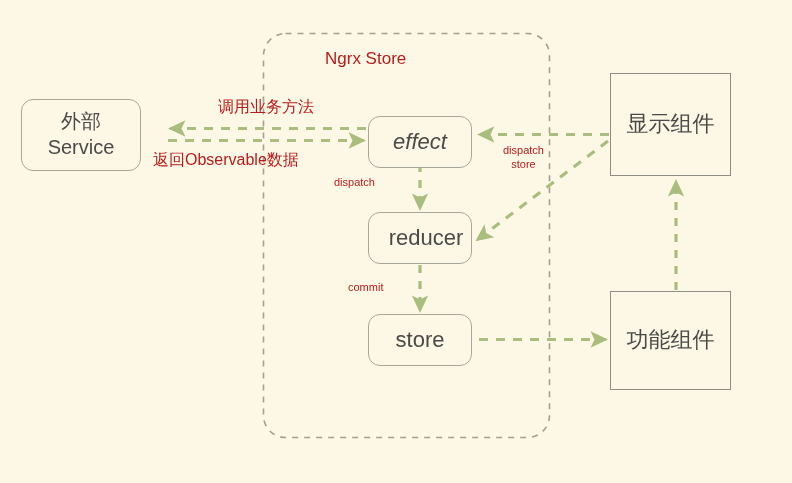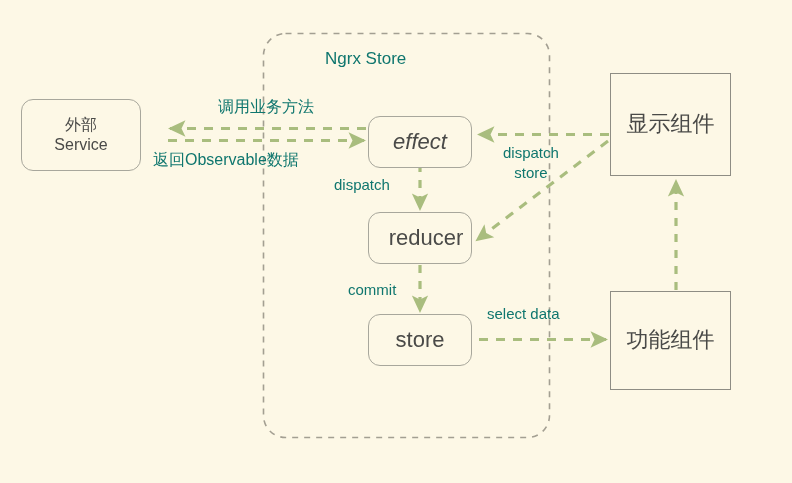--- a/index.html
+++ b/index.html
@@ -41,33 +41,33 @@
   .node.rounded {
     border-radius: 12px;
     border-color: #a8a79c;
   }
   .node.rect {
     border-radius: 0;
     border-color: #8e8d84;
   }
   .label {
     position: absolute;
-    color: #0f766e;
+    color: #b91c1c;
     white-space: nowrap;
     line-height: 1.3;
   }
   .label.center {
     text-align: center;
   }
   
-  .t-service { font-size: 16px; }
+  .t-service { font-size: 20px; }
   .t-store-node { font-size: 22px; }
   .t-cn-box { font-size: 22px; }
   .t-container-title { font-size: 17px; }
-  .t-edge { font-size: 15px; }
+  .t-edge { font-size: 11px; }
   .t-edge-cn { font-size: 16px; }
 </style>
 </head>
 <body>
 
 <div id="canvas">
 
   <svg class="layer" viewBox="0 0 792 483">
     <defs>
       <marker id="arrowGreen" viewBox="0 0 10 10" refX="8.4" refY="5" markerWidth="6.2" markerHeight="6.2" orient="auto-start-reverse">
@@ -122,21 +122,20 @@
   <div class="label t-container-title" style="left:325px; top:48px;">Ngrx Store</div>
 
   <div class="label t-edge-cn" style="left:190px; top:97px;margin-left:28px;">调用业务方法</div>
 
   <div class="label t-edge-cn" style="left:153px; top:150px;">返回Observable数据</div>
 
   <div class="label t-edge" style="left:334px; top:175px;">dispatch</div>
 
   <div class="label t-edge" style="left:348px; top:280px;">commit</div>
 
-  <div class="label t-edge" style="left:487px; top:304px;">select data</div>
 
   <div class="label center t-edge" style="left:503px; top:143px;">
     <div>dispatch</div>
     <div>store</div>
   </div>
 
 
 </div>
 
 </body></html>

